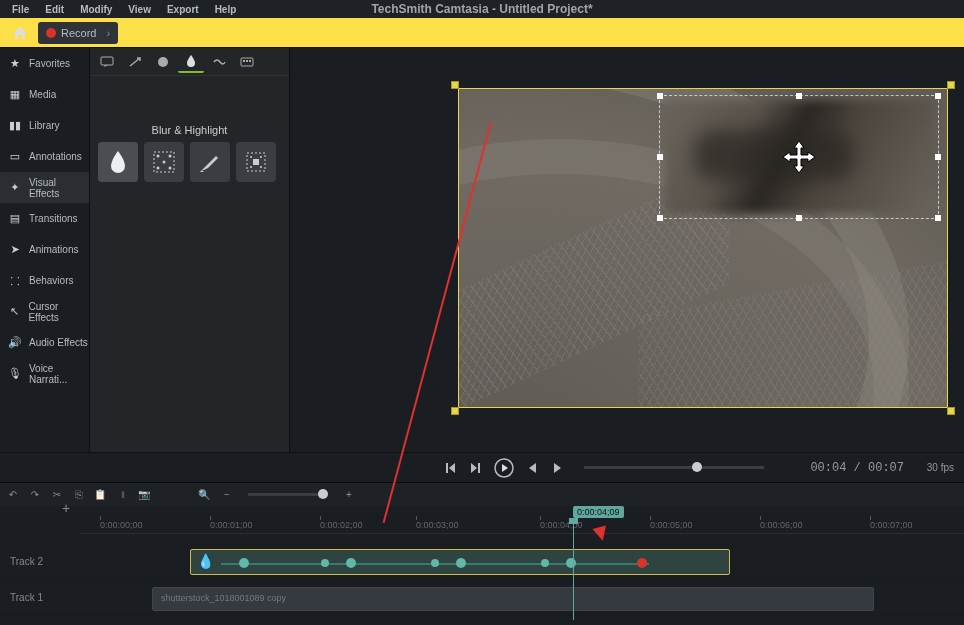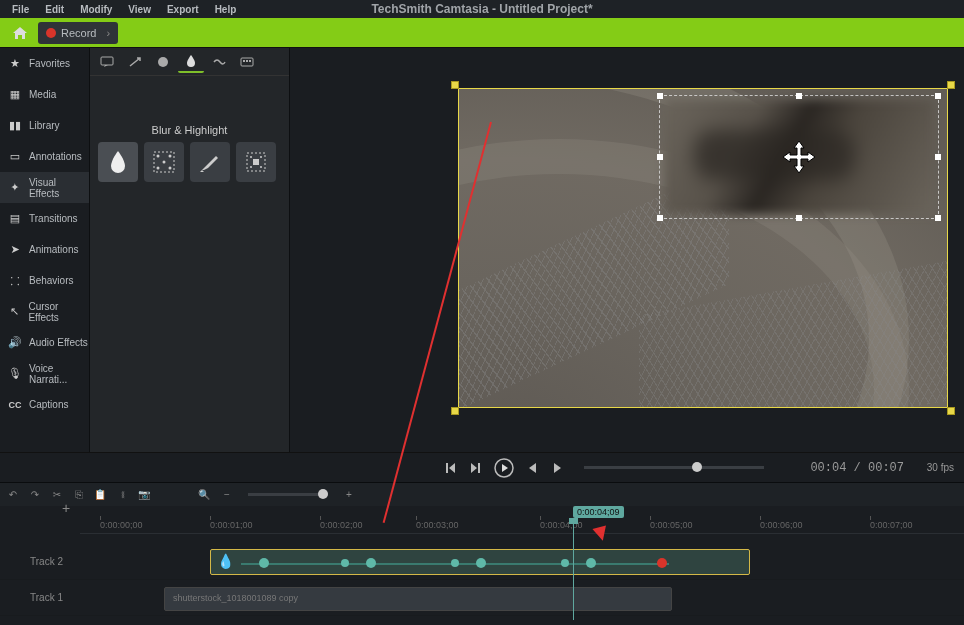--- a/index.html
+++ b/index.html
@@ -4,21 +4,21 @@
 <style>
 * { margin: 0; padding: 0; box-sizing: border-box; font-family: -apple-system, "Segoe UI", Arial, sans-serif; }
 body { background: #1a1d21; color: #b8bcc0; font-size: 11px; width: 964px; height: 625px; overflow: hidden; position: relative; }
 
 
 .menubar { height: 18px; background: #1e2226; display: flex; align-items: center; padding: 0 4px; font-size: 10px; }
 .menubar span { padding: 2px 8px; cursor: default; font-weight: bold; }
 .title-center { position: absolute; left: 50%; transform: translateX(-50%); color: #a0a4a8; font-size: 12px; }
 
 
-.toolbar-row { height: 30px; background: #84cc16; display: flex; align-items: center; border-bottom: 1px solid #111; }
+.toolbar-row { height: 30px; background: #fde047; display: flex; align-items: center; border-bottom: 1px solid #111; }
 .home-btn { width: 28px; height: 24px; display: flex; align-items: center; justify-content: center; margin-left: 6px; }
 .record-pill { display: flex; align-items: center; background: #2f3338; border-radius: 3px; height: 22px; padding: 0 8px; margin-left: 4px; }
 .record-dot { width: 10px; height: 10px; background: #d9342a; border-radius: 50%; margin-right: 5px; }
 .record-pill .chev { margin-left: 10px; color: #888; }
 .canvas-tools { position: absolute; left: 582px; display: flex; align-items: center; gap: 2px; background: #24282c; border: 1px solid #333; padding: 1px; }
 .ctool { width: 22px; height: 20px; display: flex; align-items: center; justify-content: center; }
 .ctool.active { background: #7fbf2a; color: #111; }
 .zoom-select { width: 78px; height: 20px; background: #24282c; border: 1px solid #333; color: #aaa; display: flex; align-items: center; padding: 0 6px; font-size: 10px; justify-content: space-between; }
 
 
@@ -84,30 +84,30 @@
 .timeline { background: #1a1d21; position: relative; height: 119px; }
 .ruler { height: 28px; border-bottom: 1px solid #2a2e33; position: relative; margin-left: 80px; }
 .tick { position: absolute; top: 14px; font-size: 9px; color: #666; }
 .tick::before { content: ''; position: absolute; left: 0; top: -4px; width: 1px; height: 4px; background: #555; }
 .playhead { position: absolute; left: 556px; top: 0; z-index: 10; margin-left: 17px; }
 .playhead-flag { background: #5fa89f; color: #111; font-size: 9px; padding: 1px 4px; border-radius: 2px; white-space: nowrap; }
 .playhead-line { position: absolute; left: 0; top: 14px; width: 1px; height: 100px; background: #5fa89f; }
 .playhead-cap { position: absolute; left: -4px; top: 12px; width: 9px; height: 6px; background: #5fa89f; }
 
 .track-row { height: 36px; display: flex; align-items: center; border-bottom: 1px solid #181b1e; }
-.track-label { width: 80px; padding-left: 10px; font-size: 10px; color: #888; margin-left: 20px; }
+.track-label { width: 80px; padding-left: 10px; font-size: 10px; color: #888; }
 .track-content { flex: 1; height: 30px; position: relative; }
 .clip { position: absolute; top: 2px; height: 26px; border-radius: 2px; }
 .clip-blur { left: 110px; width: 540px; background: #2f4440; border: 1px solid #d4b847; }
 .blur-drop-icon { position: absolute; left: 6px; top: 3px; color: #6fa89f; font-size: 14px; }
 .kf-line { position: absolute; left: 30px; right: 80px; top: 13px; height: 2px; background: #3a7a6f; }
 .kf { position: absolute; top: 9px; width: 8px; height: 8px; background: #5fb8a8; border-radius: 50%; }
 .kf.big { width: 10px; height: 10px; top: 8px; }
 .kf-end { position: absolute; right: 82px; top: 8px; width: 10px; height: 10px; background: #d9342a; border-radius: 50%; }
-.clip-media { left: 64px; width: 508px; background: #353a40; border: 1px solid #444; top: 4px; height: 24px; }
+.clip-media { left: 72px; width: 722px; background: #353a40; border: 1px solid #444; top: 4px; height: 24px; }
 .clip-media-label { font-size: 9px; color: #777; padding: 5px 8px; }
 
 .add-marker { position: absolute; left: 62px; top: -6px; color: #888; font-size: 14px; }
 
 svg { display: block; }
 </style>
 </head>
 <body>
 
 <div class="menubar">
@@ -171,24 +171,20 @@
         <span class="side-icon">↖</span>
         <span>Cursor Effects</span>
       </div>
     <div class="side-item">
         <span class="side-icon">🔊</span>
         <span>Audio Effects</span>
       </div>
     <div class="side-item">
         <span class="side-icon">🎙</span>
         <span>Voice Narrati...</span>
-      </div>
-    <div class="side-item">
-        <span class="side-icon" style="font-size:9px;font-weight:bold">CC</span>
-        <span>Captions</span>
       </div>
   </div>
 
   <div class="tool-panel">
     <div class="panel-tabs">
       <div class="ptab">
           <svg width="14" height="12">
             <rect x="1" y="1" width="12" height="8" rx="1" fill="none" stroke="#aaa"></rect>
             <path d="M5 9 L4 11 L8 9" fill="#aaa"></path>
           </svg>

